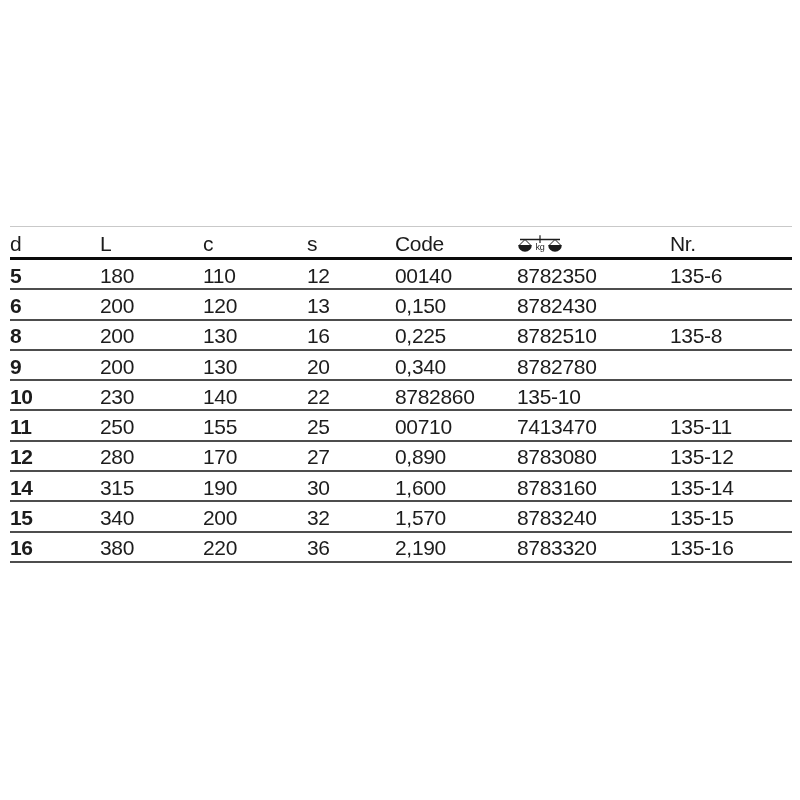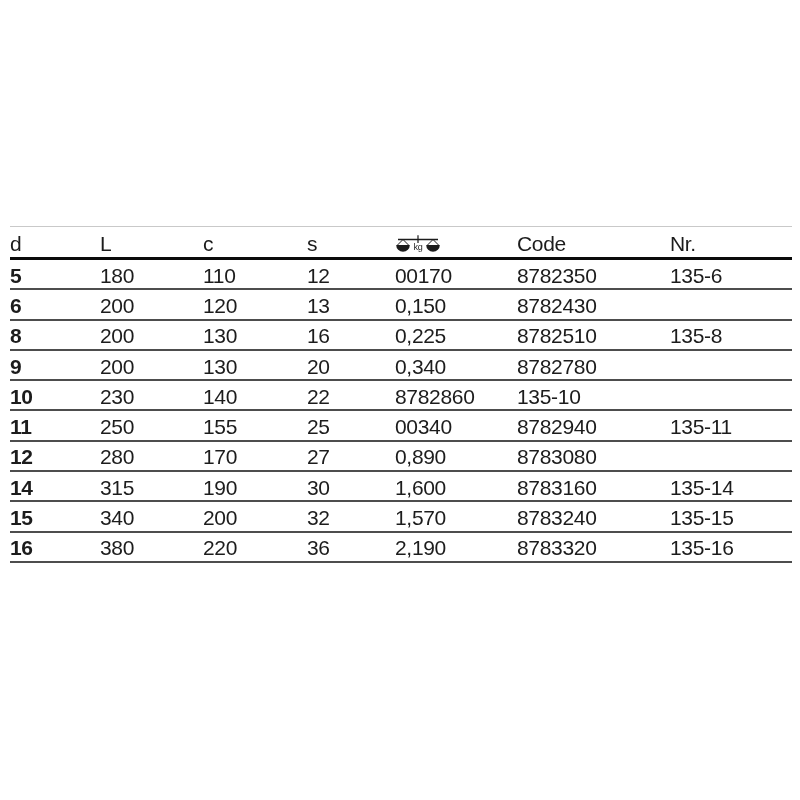--- a/index.html
+++ b/index.html
@@ -73,44 +73,44 @@
 <body>
 
 <div class="page">
   <div class="spec-table">
 
     <div class="grid-row thead">
       <div class="cell">d</div>
       <div class="cell">L</div>
       <div class="cell">c</div>
       <div class="cell">s</div>
+      <div class="cell">Code</div>
       <div class="cell kg-cell">
         <svg class="kg-icon-svg" viewBox="0 0 46 21" xmlns="http://www.w3.org/2000/svg">
           <line x1="3" y1="5.5" x2="43" y2="5.5" stroke="#1c1c1c" stroke-width="1.4"></line>
           <line x1="23" y1="1.2" x2="23" y2="9" stroke="#1c1c1c" stroke-width="1.2"></line>
           <line x1="8" y1="5.5" x2="2.5" y2="11" stroke="#1c1c1c" stroke-width="1"></line>
           <line x1="8" y1="5.5" x2="13.5" y2="11" stroke="#1c1c1c" stroke-width="1"></line>
           <line x1="38" y1="5.5" x2="32.5" y2="11" stroke="#1c1c1c" stroke-width="1"></line>
           <line x1="38" y1="5.5" x2="43.5" y2="11" stroke="#1c1c1c" stroke-width="1"></line>
           <path d="M1.2,11 A6.8,6.8 0 0 0 14.8,11 Z" fill="#1c1c1c"></path>
           <path d="M31.2,11 A6.8,6.8 0 0 0 44.8,11 Z" fill="#1c1c1c"></path>
           <text x="23" y="15.5" text-anchor="middle" font-size="9" fill="#2a2a2a" font-family="Liberation Sans, sans-serif">kg</text>
         </svg>
       </div>
-      <div class="cell">Code</div>
       <div class="cell">Nr.</div>
     </div>
 
     <div id="tbody">
       <div class="grid-row trow">
         <div class="cell col-d">5</div>
         <div class="cell">180</div>
         <div class="cell">110</div>
         <div class="cell">12</div>
-        <div class="cell">00170</div>
+        <div class="cell">00140</div>
         <div class="cell">8782350</div>
         <div class="cell">135-6</div>
       </div>
 
       <div class="grid-row trow">
         <div class="cell col-d">6</div>
         <div class="cell">200</div>
         <div class="cell">120</div>
         <div class="cell">13</div>
         <div class="cell">0,150</div>
@@ -143,32 +143,33 @@
         <div class="cell">22</div>
         <div class="cell">8782860</div>
         <div class="cell">135-10</div>
       </div>
 
       <div class="grid-row trow">
         <div class="cell col-d">11</div>
         <div class="cell">250</div>
         <div class="cell">155</div>
         <div class="cell">25</div>
-        <div class="cell">00340</div>
-        <div class="cell">8782940</div>
+        <div class="cell">00710</div>
+        <div class="cell">7413470</div>
         <div class="cell">135-11</div>
       </div>
 
       <div class="grid-row trow">
         <div class="cell col-d">12</div>
         <div class="cell">280</div>
         <div class="cell">170</div>
         <div class="cell">27</div>
         <div class="cell">0,890</div>
         <div class="cell">8783080</div>
+        <div class="cell">135-12</div>
       </div>
 
       <div class="grid-row trow">
         <div class="cell col-d">14</div>
         <div class="cell">315</div>
         <div class="cell">190</div>
         <div class="cell">30</div>
         <div class="cell">1,600</div>
         <div class="cell">8783160</div>
         <div class="cell">135-14</div>

